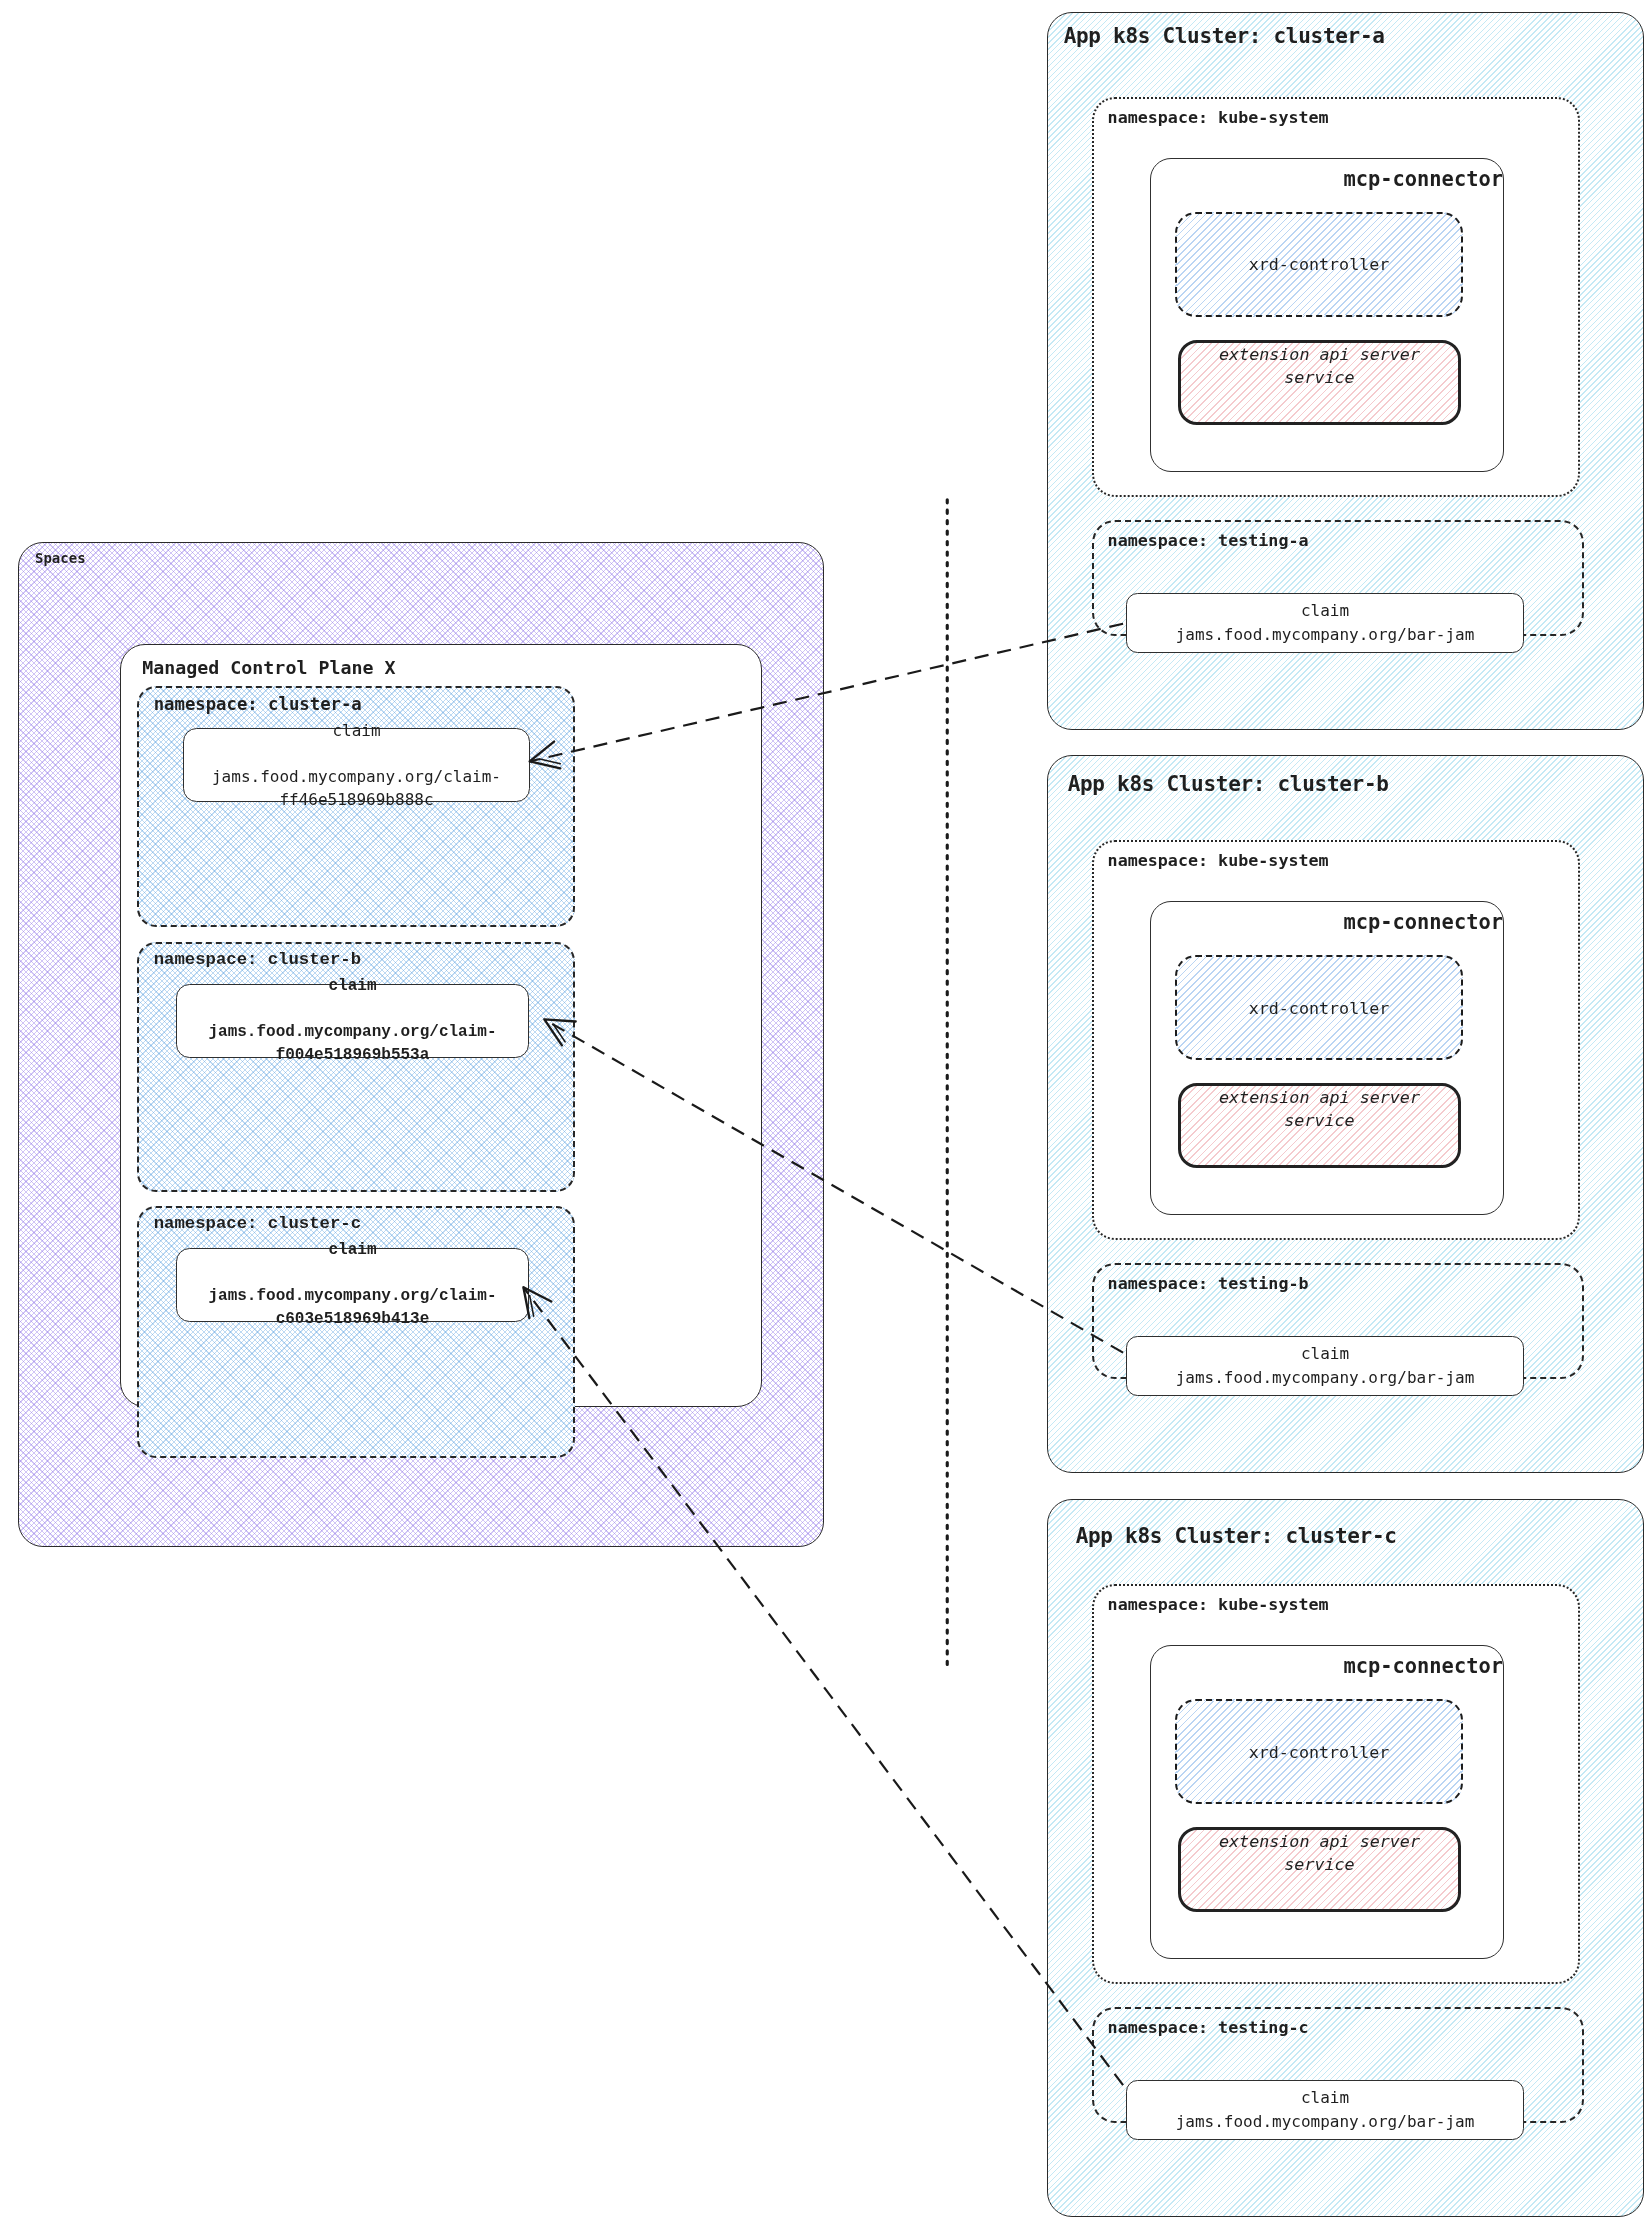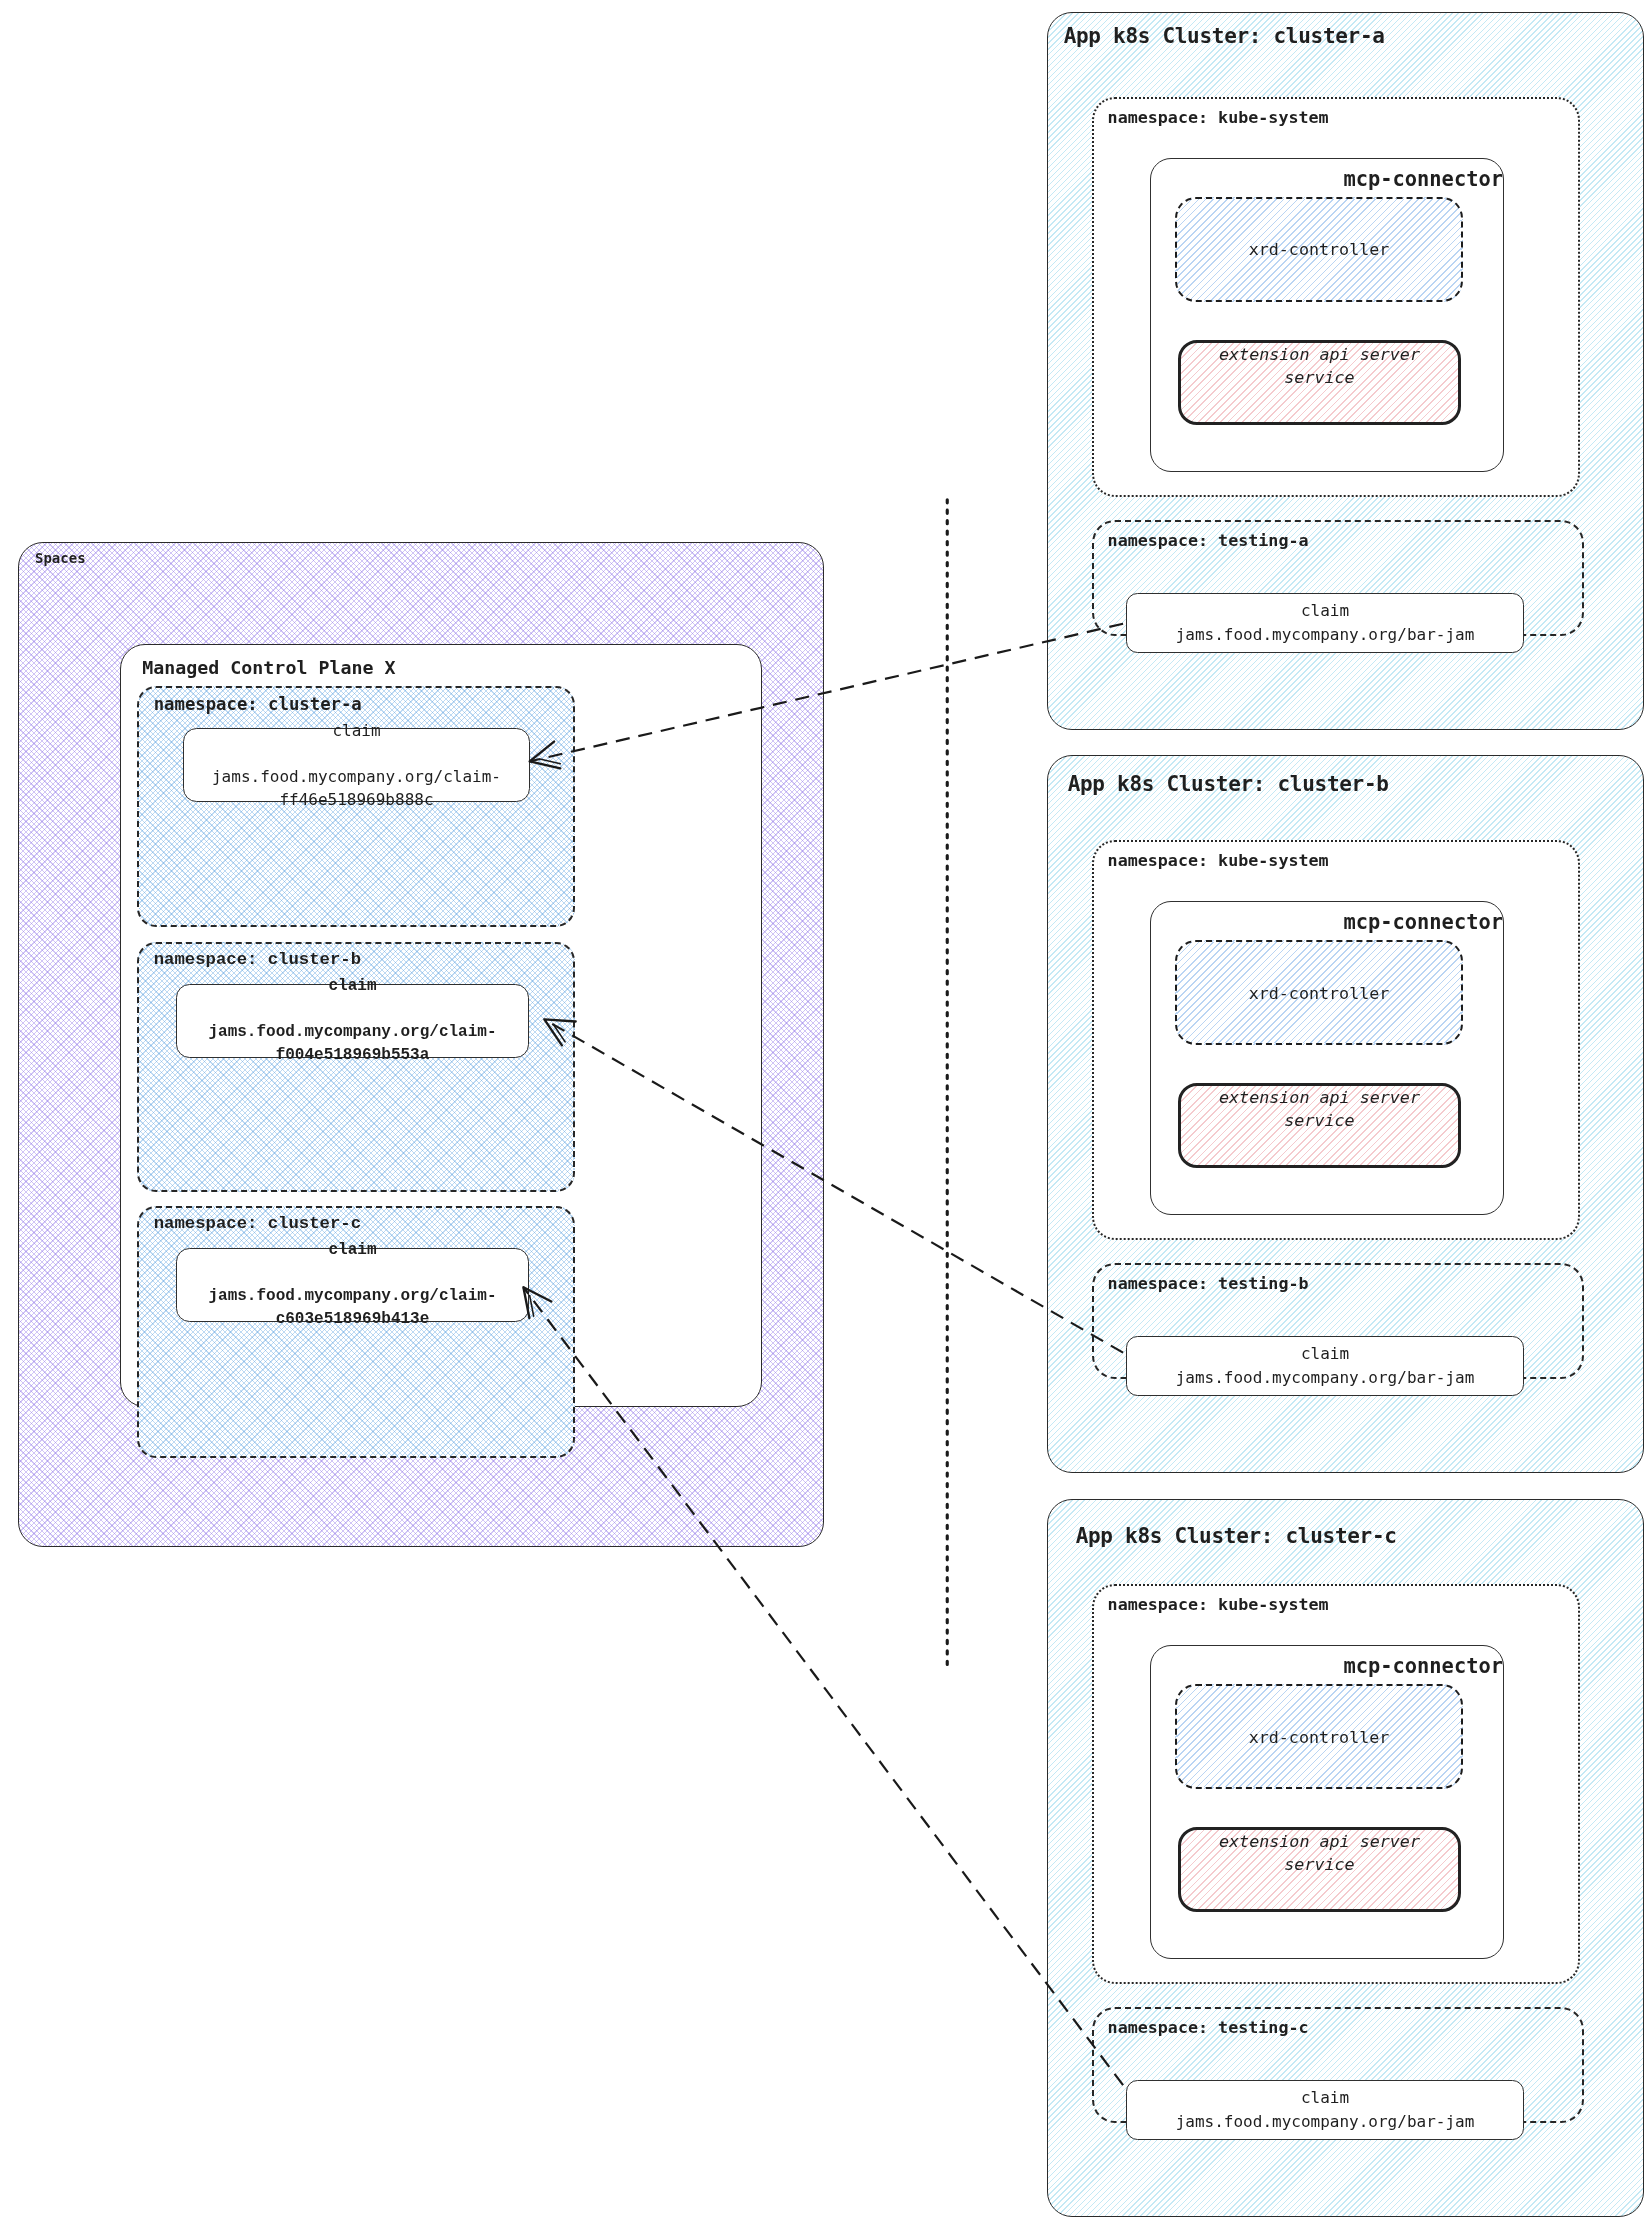--- a/index.html
+++ b/index.html
@@ -74,21 +74,21 @@
   .cluster-c { top: 1499px; }
   .cluster-title { position: absolute; left: 15.7px; top: 11.5px;
               font-size: 21px; font-weight: 600; letter-spacing: -0.3px; }
   .kube     { left: 44px; top: 84px; width: 488px; height: 400px;
               background: #ffffff; border: 2.1px dotted #262626; border-radius: 23px; }
   .ns-label { position: absolute; left: 13.6px; top: 8.4px; font-size: 16.7px; font-weight: 600; }
   .connector { left: 56px; top: 59px; width: 354px; height: 314px;
               background: #ffffff; border: 1.3px solid #303030; border-radius: 21px; }
   .connector-title { position: absolute; left: 0; right: 0; top: 8.4px; text-align: right;
               font-size: 20.4px; font-weight: 600; }
-  .xrd      { left: 24px; top: 38px; width: 288px; height: 105px;
+  .xrd      { left: 24px; top: 53px; width: 288px; height: 105px;
               border: 2.1px dashed #1c1c1c; border-radius: 21px;
               display: flex; align-items: center; justify-content: center; }
   .xrd-text { font-size: 16.7px; font-weight: 500; }
   .ext      { left: 27px; top: 181px; width: 283px; height: 85px;
               border: 3.1px solid #222222; border-radius: 19px;
               display: flex; align-items: flex-start; justify-content: center; text-align: center; font-style: italic; }
   .ext-text { font-size: 16.7px; font-weight: 500; line-height: 1.4; white-space: pre-line; }
   .testing  { left: 44px; top: 507px; width: 492px; height: 116px;
               border: 2.1px dashed #262626; border-radius: 23px; }
   .claim-r  { left: 32px; top: 71px; width: 398px; height: 60px;

